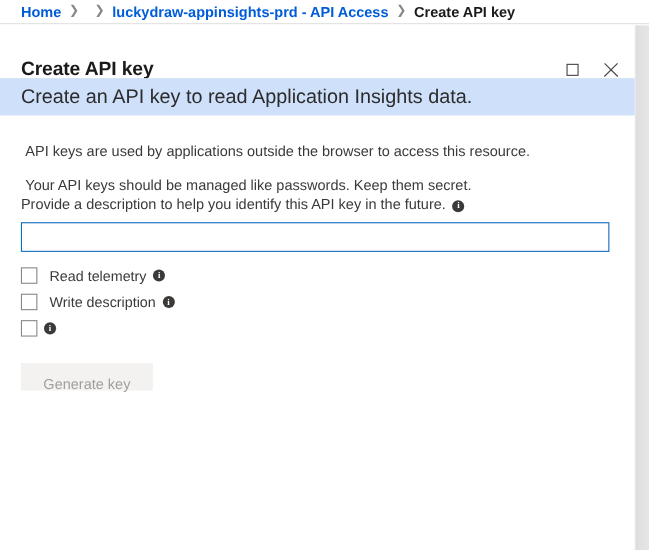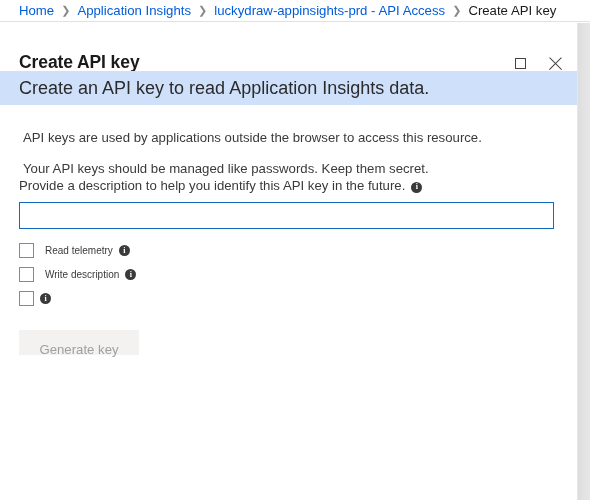--- a/index.html
+++ b/index.html
@@ -28,20 +28,21 @@
     display: flex;
     align-items: center;
     padding-left: 19px;
     box-sizing: border-box;
     white-space: nowrap;
   }
   .crumb {
     font-size: 13.2px;
     color: #015cda;
     line-height: 1;
+    font-weight: bold;
   }
   .crumb.current {
     color: #1b1a19;
   }
   .crumb-sep {
     color: #8a8886;
     font-size: 11px;
     margin: 0 7px;
     line-height: 1;
   }
@@ -211,21 +212,21 @@
   .cb-box {
     width: 15px;
     height: 15px;
     border: 1.2px solid #8a8886;
     background: #ffffff;
     box-sizing: border-box;
     flex: 0 0 auto;
   }
   .cb-label {
     margin-left: 11px;
-    font-size: 10px;
+    font-size: 13px;
     color: #3b3a39;
     line-height: 1;
   }
 
   .gen-btn {
     margin-top: 23px;
     width: 120px;
     height: 25px;
     background: #f3f2f1;
     border: none;
@@ -236,21 +237,20 @@
     display: block;
     padding: 12px;
   }
 </style>
 </head>
 <body>
 
 <div class="breadcrumb-bar">
   <span class="crumb">Home</span>
   <span class="crumb-sep">❯</span>
-  <span class="crumb">Application Insights</span>
   <span class="crumb-sep">❯</span>
   <span class="crumb">luckydraw-appinsights-prd - API Access</span>
   <span class="crumb-sep">❯</span>
   <span class="crumb current">Create API key</span>
 </div>
 
 <div class="blade">
 
   <div class="blade-title">Create API key</div>
 

